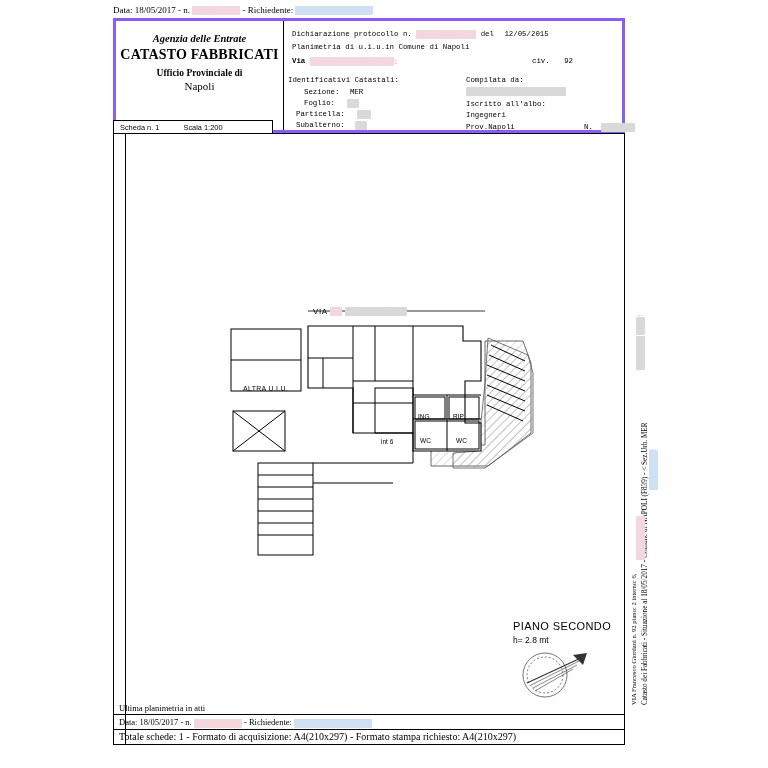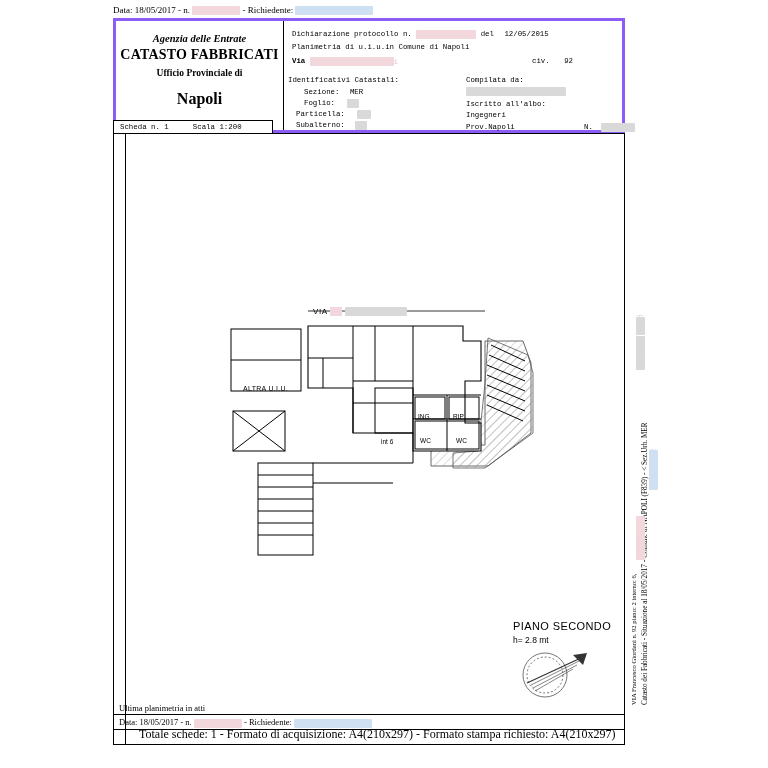--- a/index.html
+++ b/index.html
@@ -35,34 +35,34 @@
   .hdr .vdiv{
     position:absolute;left:167px;top:0;width:1px;height:100%;background:#000;
   }
   .hdr-left{
     position:absolute;left:0;top:0;width:167px;height:100%;
     text-align:center;
   }
   .hdr-left .l1{font-size:10.5px;font-weight:bold;font-style:italic;margin-top:12px;}
   .hdr-left .l2{font-size:14px;font-weight:bold;letter-spacing:.2px;margin-top:3px;}
   .hdr-left .l3{font-size:9.5px;font-weight:bold;margin-top:4px;line-height:12px;}
-  .hdr-left .l4{font-size:16px;font-weight:bold;margin-top:11px;}
+  .hdr-left .l4{font-size:11px;font-weight:normal;margin-top:1px;}
 
   .hdr-right{
     position:absolute;left:168px;top:0;right:0;height:100%;
     font-family:"Liberation Mono", monospace;
     font-size:7.4px;line-height:11px;
   }
   .hdr-right .row{position:absolute;white-space:nowrap;}
 
   
   .scheda{
     position:absolute;left:113px;top:120px;width:160px;height:14px;
     border:1px solid #000;box-sizing:border-box;background:#fff;
-    font-family:Liberation Mono, monospace;font-size:7.4px;
+    font-family:Liberation Sans, sans-serif;font-size:7.4px;
     display:flex;align-items:center;
   }
   .scheda span{padding-left:6px;}
   .scheda .s2{padding-left:24px;}
 
   
   .frame{
     position:absolute;left:113px;top:133px;width:512px;height:612px;
     border:1px solid #000;box-sizing:border-box;
   }
@@ -75,21 +75,21 @@
   .frame .bottom-rule2{
     position:absolute;left:0;bottom:14px;width:100%;height:1px;background:#000;
   }
   .foot-a{
     position:absolute;left:5px;bottom:31px;font-size:8.5px;white-space:nowrap;
   }
   .foot-b{
     position:absolute;left:5px;bottom:16px;font-size:8.5px;white-space:nowrap;
   }
   .foot-c{
-    position:absolute;left:5px;bottom:2px;font-size:12px;white-space:nowrap;margin-left:20px;
+    position:absolute;left:5px;bottom:2px;font-size:10px;white-space:nowrap;
   }
 
   
   .sidecol{
     position:absolute;left:627px;top:160px;width:20px;height:560px;
   }
   .vtext{
     position:absolute;transform-origin:0 0;
     transform:rotate(-90deg);
     white-space:nowrap;font-size:7.2px;

